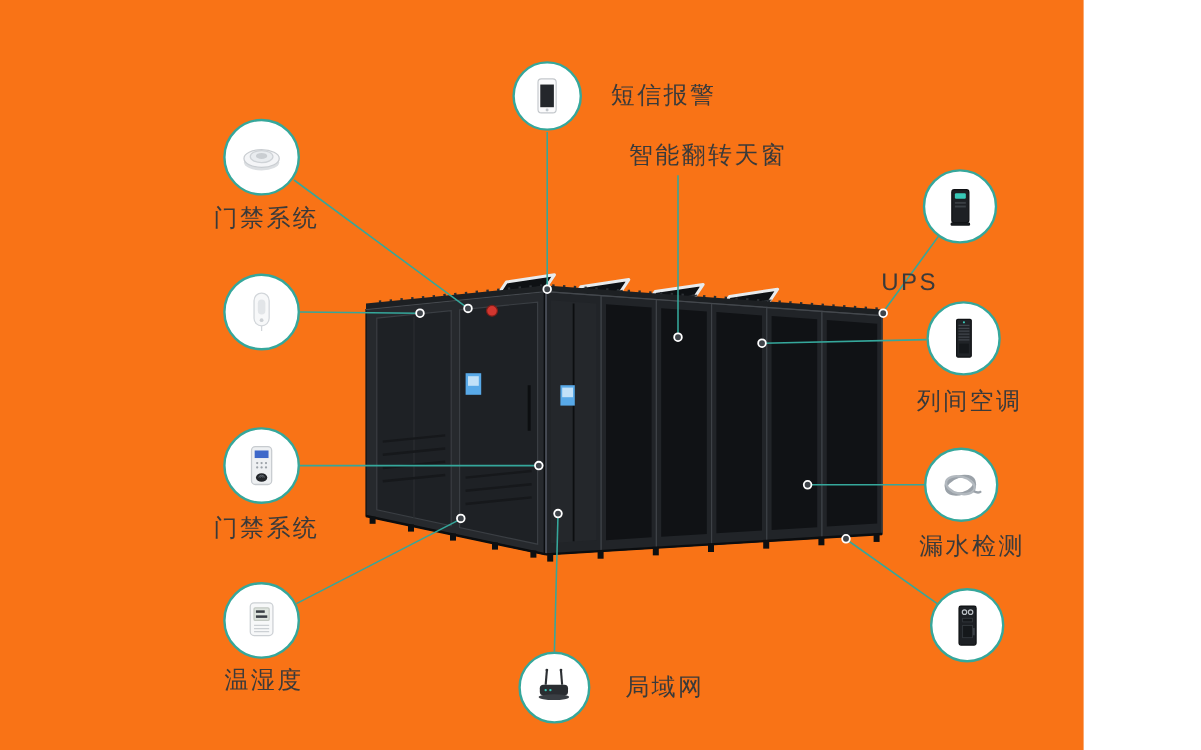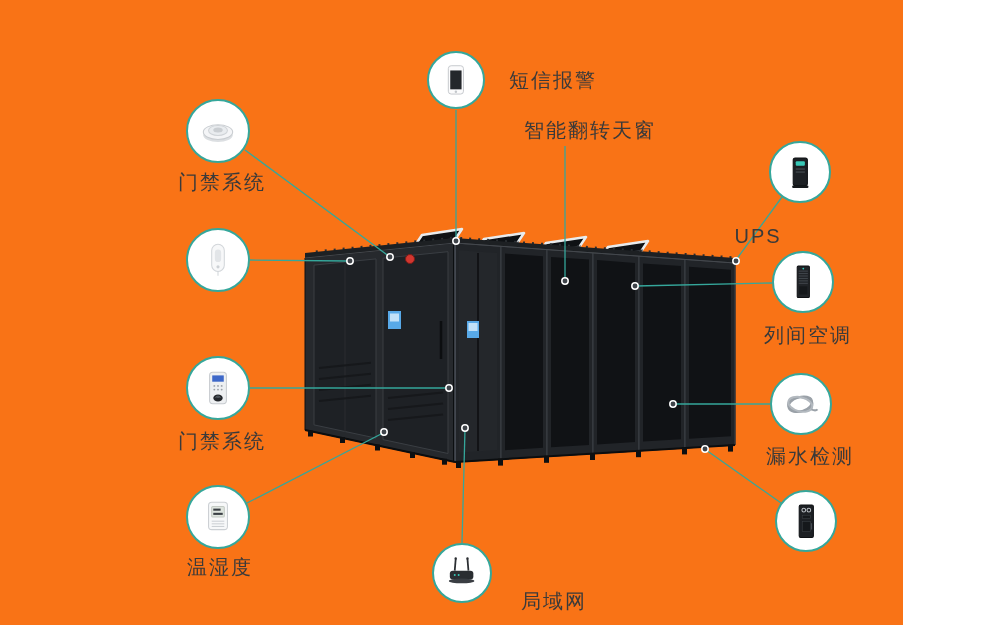--- a/index.html
+++ b/index.html
@@ -36,21 +36,21 @@
   #l-sms      { left:509px; top:69px; }
   #l-skylight { left:524px; top:119px; }
   #l-smoke    { left:152px; top:171px; }
   #l-ups      { left:688px; top:201px;margin-top:24px; }
   #l-infrared { left:158px; top:300px; }
   #l-ac       { left:738px; top:324px; }
   #l-access   { left:152px; top:430px; }
   #l-leak     { left:740px; top:445px; }
   #l-temphum  { left:150px; top:556px; }
   #l-power    { left:736px; top:562px; }
-  #l-lan      { left:521px; top:562px;margin-top:28px; }
+  #l-lan      { left:521px; top:562px; }
 </style>
 </head>
 <body>
 
 <div class="stage">
 
   <svg id="center-art" width="460" height="270" viewBox="0 0 460 270">
 
     <g stroke-linejoin="round">
       <g transform="translate(120,24)">

